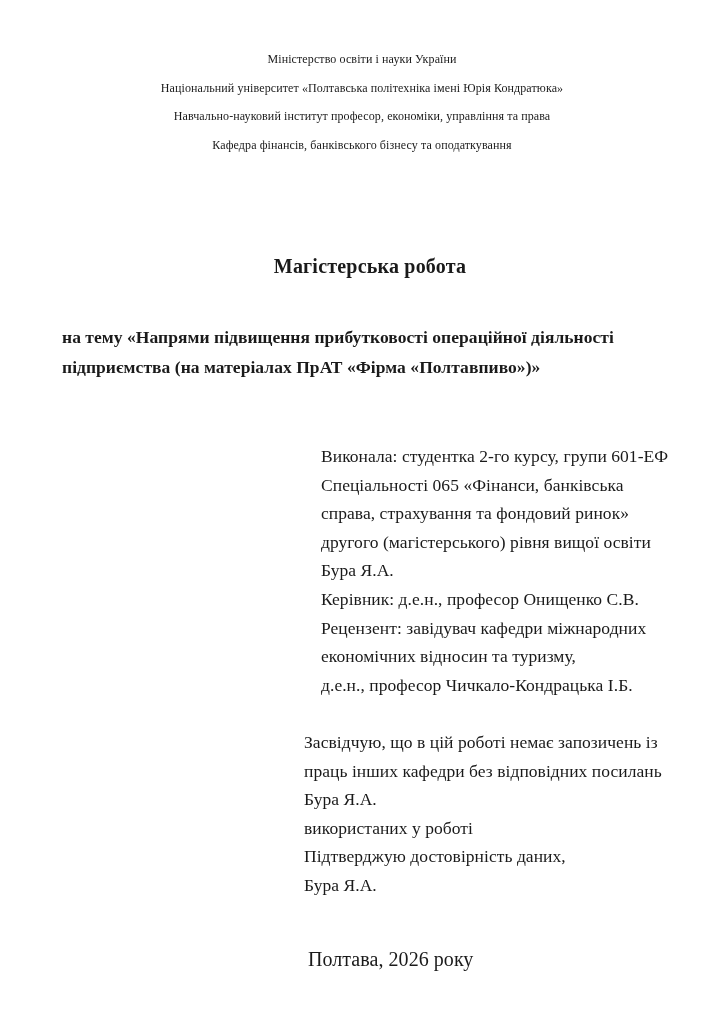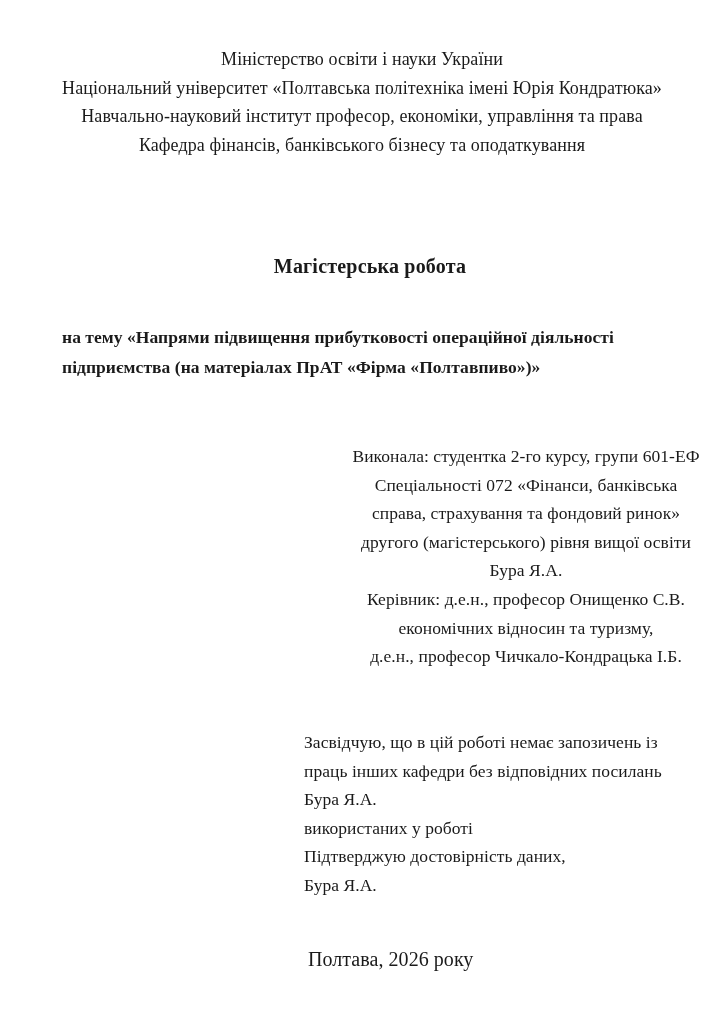--- a/index.html
+++ b/index.html
@@ -24,21 +24,21 @@
 
   
   .header-block {
     position: absolute;
     left: 0;
     top: 45px;
     width: 724px;
     text-align: center;
   }
   .header-line {
-    font-size: 18px;
+    font-size: 12px;
     line-height: 28.5px;
     letter-spacing: 0.1px;
     white-space: nowrap;
   }
 
   
   .doc-title {
     position: absolute;
     left: 0;
     top: 252px;
@@ -66,22 +66,21 @@
     letter-spacing: 0.05px;
     white-space: nowrap;
   }
 
   
   .author-block {
     position: absolute;
     left: 321px;
     top: 442px;
     width: 380px;
-    text-align: center;
-    margin-left: 15px;
+    text-align: left;
   }
   .author-line {
     font-size: 17.5px;
     line-height: 28.6px;
     letter-spacing: 0.05px;
     white-space: nowrap;
   }
 
   
   .declaration-block {
@@ -125,25 +124,26 @@
 
   <div class="doc-title">Магістерська робота</div>
 
   <div class="subtitle-block">
     <div class="subtitle-line">на тему «Напрями підвищення прибутковості операційної діяльності</div>
     <div class="subtitle-line">підприємства (на матеріалах ПрАТ «Фірма «Полтавпиво»)»</div>
   </div>
 
   <div class="author-block">
     <div class="author-line">Виконала: студентка 2-го курсу, групи 601-ЕФ</div>
-    <div class="author-line">Спеціальності 072 «Фінанси, банківська</div>
+    <div class="author-line">Спеціальності 065 «Фінанси, банківська</div>
     <div class="author-line">справа, страхування та фондовий ринок»</div>
     <div class="author-line">другого (магістерського) рівня вищої освіти</div>
     <div class="author-line">Бура Я.А.</div>
     <div class="author-line">Керівник: д.е.н., професор Онищенко С.В.</div>
+    <div class="author-line">Рецензент: завідувач кафедри міжнародних</div>
     <div class="author-line">економічних відносин та туризму,</div>
     <div class="author-line">д.е.н., професор Чичкало-Кондрацька І.Б.</div>
   </div>
 
   <div class="declaration-block">
     <div class="declaration-line">Засвідчую, що в цій роботі немає запозичень із</div>
     <div class="declaration-line">праць інших кафедри без відповідних посилань</div>
     <div class="declaration-line">Бура Я.А.</div>
     <div class="declaration-line">використаних у роботі</div>
     <div class="declaration-line">Підтверджую достовірність даних,</div>

